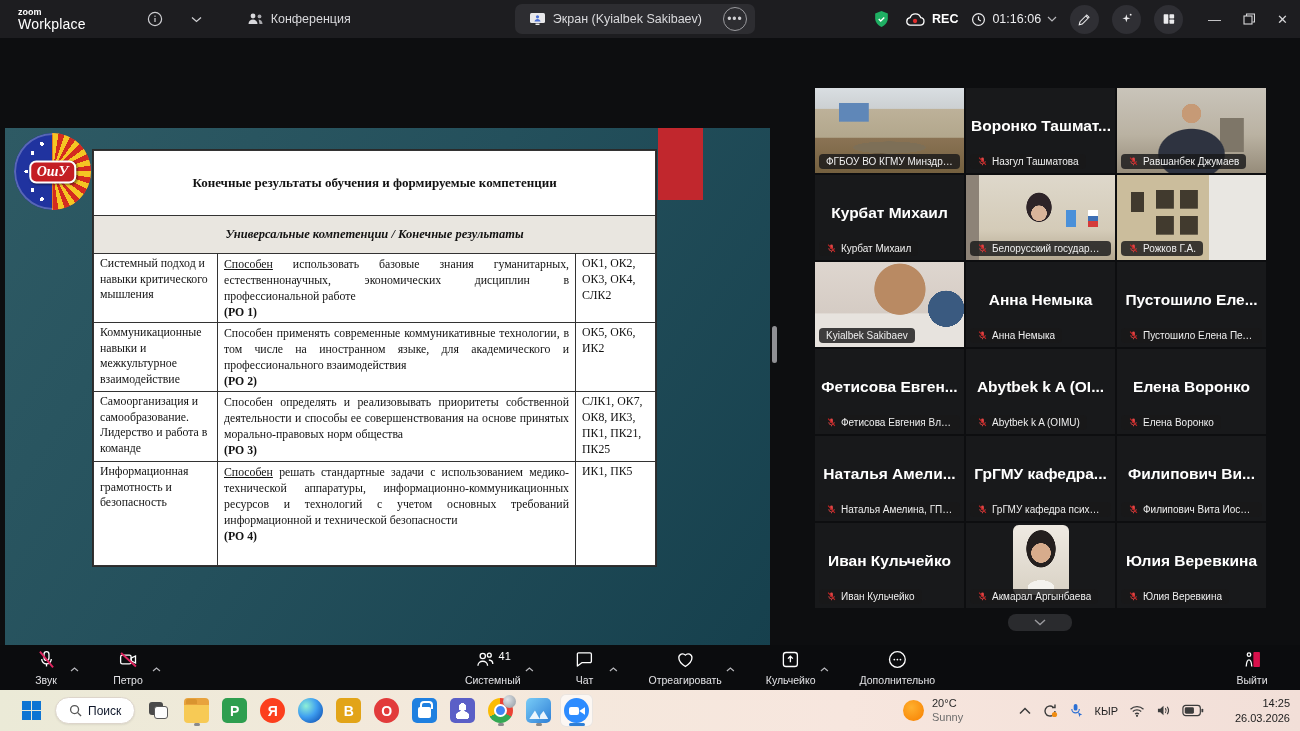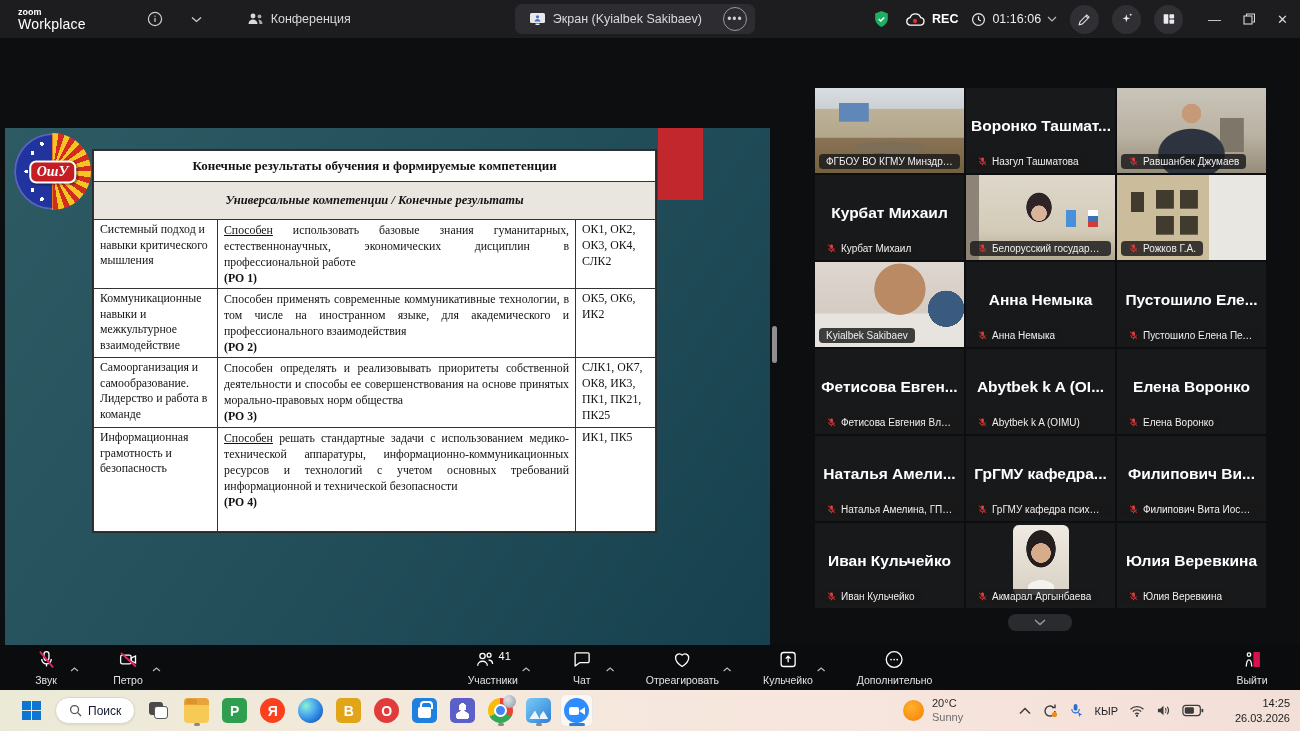--- a/index.html
+++ b/index.html
@@ -51,21 +51,21 @@
   .osh-badge{position:absolute;left:50%;top:50%;transform:translate(-50%,-50%);z-index:2;
      background:#c41e24;border:2px solid #fff;border-radius:7px;padding:1px 6px 2px;
      color:#fff;font-weight:bold;font-style:italic;font-size:14px;
      font-family:"Liberation Serif","DejaVu Serif",serif;box-shadow:1px 1px 2px rgba(0,0,0,.4);}
 
   .slide-table{position:absolute;left:88px;top:22px;width:562px;border-collapse:collapse;
      background:#fff;table-layout:fixed;color:#121212;
      font-family:"Liberation Serif","DejaVu Serif",serif;
      box-shadow:0 0 0 1px #2a2a2a;}
   .slide-table td{border:1px solid #333;vertical-align:top;padding:2px 6px;}
-  .t-title td{text-align:center;font-weight:bold;font-size:13px;padding:7px 4px;}
+  .t-title td{text-align:center;font-weight:bold;font-size:13px;padding:24px 4px;}
   .t-sub td{background:#e9e6e0;text-align:center;font-weight:bold;font-style:italic;
             font-size:12.5px;padding:11px 4px;}
   .c1{width:124px;font-size:11.8px;line-height:1.32;word-break:break-word;padding-top:4px;}
   .c2{width:358px;font-size:11.8px;line-height:1.36;text-align:justify;padding-top:4px;}
   .c3{width:80px;font-size:11.8px;line-height:1.35;padding-top:4px;}
   .ro{font-weight:bold;}
   .u-solid{text-decoration:underline;}
   tr.r1 td{height:66px;} tr.r2 td{height:60px;} tr.r3 td{height:70px;} tr.r4 td{height:104px;}
 
   .scroll-thumb{position:absolute;left:772px;top:288px;width:5px;height:37px;background:#909094;border-radius:3px;}
@@ -613,21 +613,21 @@
       <div class="ctrl">
         <div class="icon-row">
           <svg width="21" height="21" viewBox="0 0 24 24" fill="none" stroke="#fff" stroke-width="1.5">
               <circle cx="9" cy="8" r="3"></circle>
               <path d="M3.5 19c0-3 2.5-5 5.5-5s5.5 2 5.5 5"></path>
               <circle cx="16.5" cy="7" r="2.2"></circle>
               <path d="M16 12.6c2.6.2 4.5 2 4.5 4.6"></path>
             </svg>
           <span class="cnt">41</span>
         </div>
-        <div class="lbl">Участники</div>
+        <div class="lbl">Системный</div>
         <div class="chev"><svg width="9" height="5" viewBox="0 0 9 5">
               <path d="M1 4l3.5-3L8 4" stroke="#b8b8bc" stroke-width="1.2" fill="none"></path>
             </svg></div>
       </div>
       <div class="ctrl">
         <div class="icon-row">
             <svg width="21" height="21" viewBox="0 0 24 24" fill="none" stroke="#fff" stroke-width="1.5">
               <path d="M5.5 4.5h13a1.5 1.5 0 0 1 1.5 1.5v8a1.5 1.5 0 0 1-1.5 1.5H9.5L4 19.5v-13a1.5 1.5 0 0 1 1.5-2z" stroke-linejoin="round"></path>
             </svg>
           </div>

